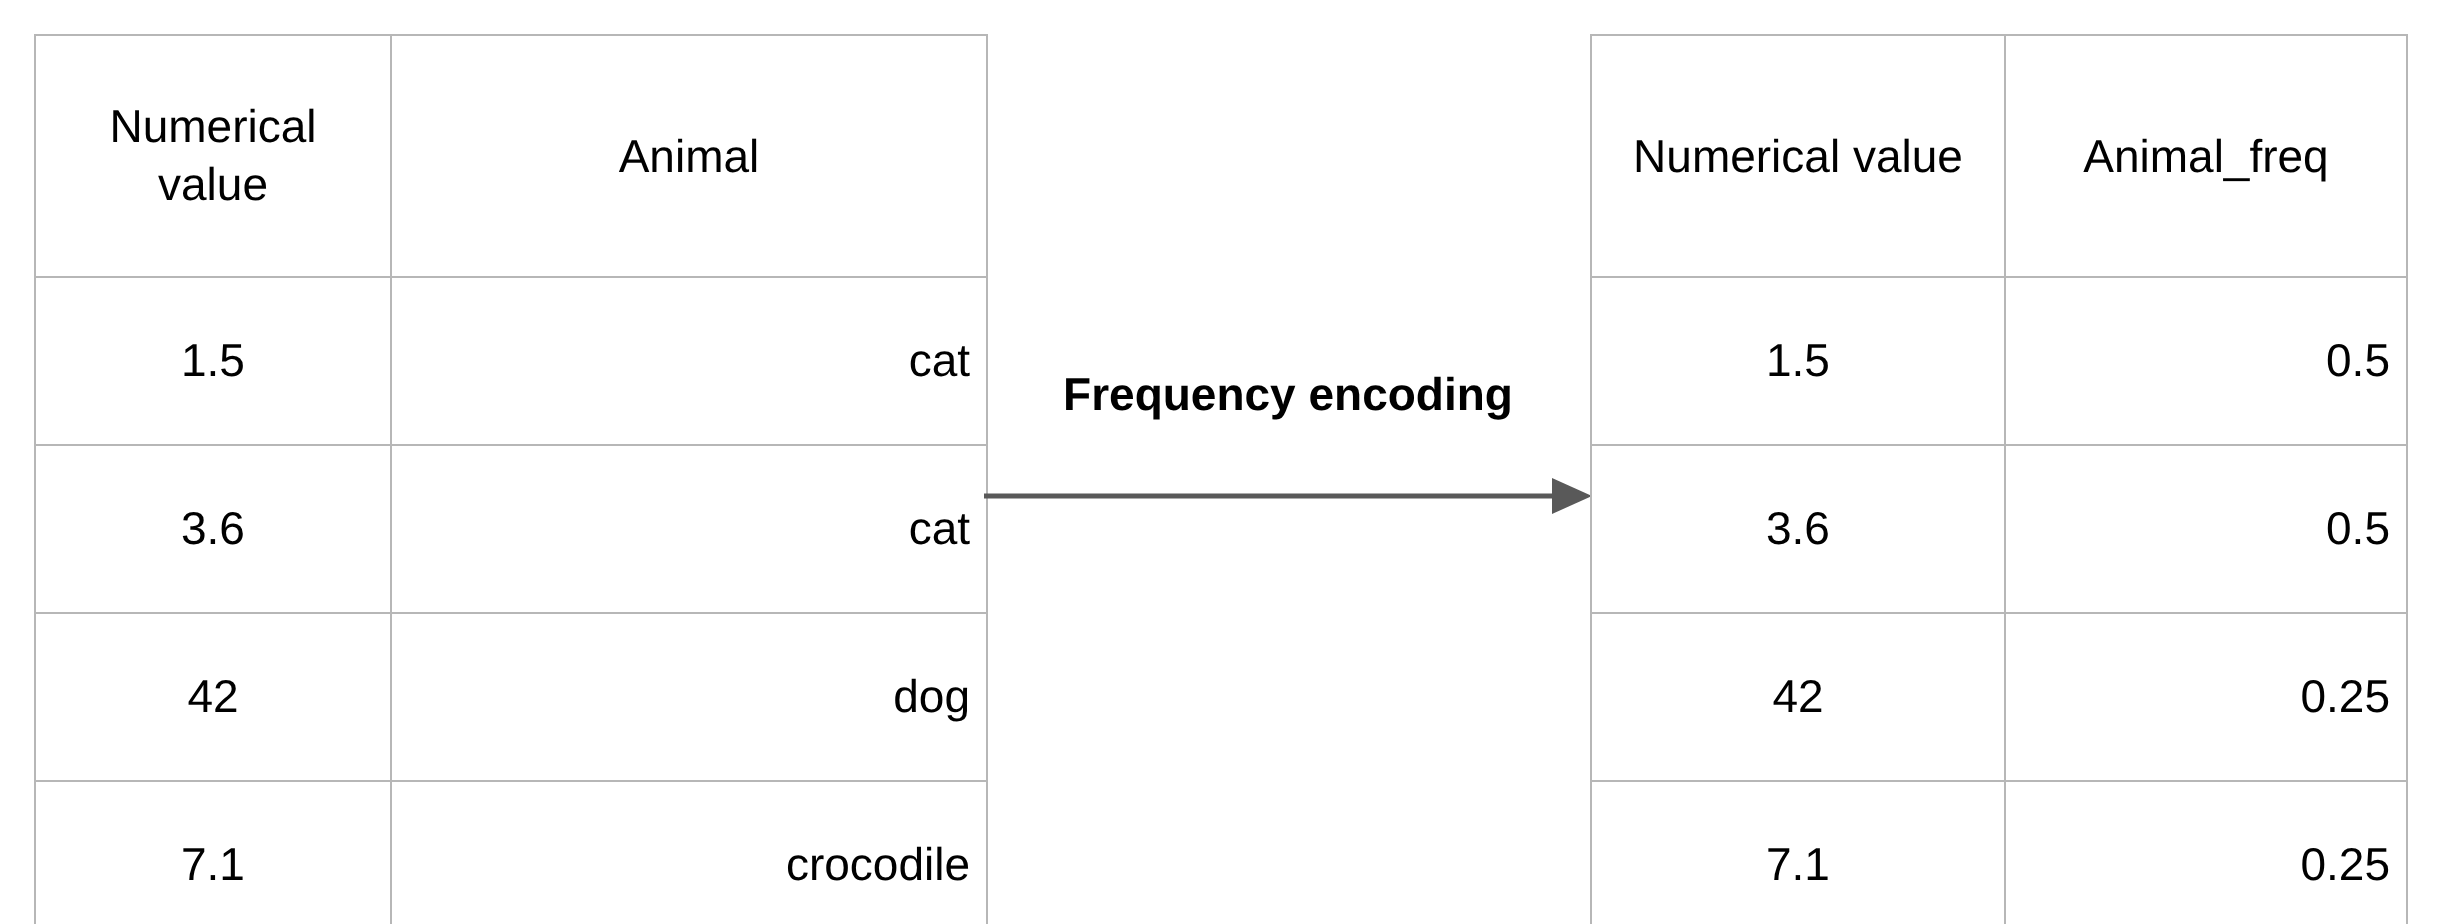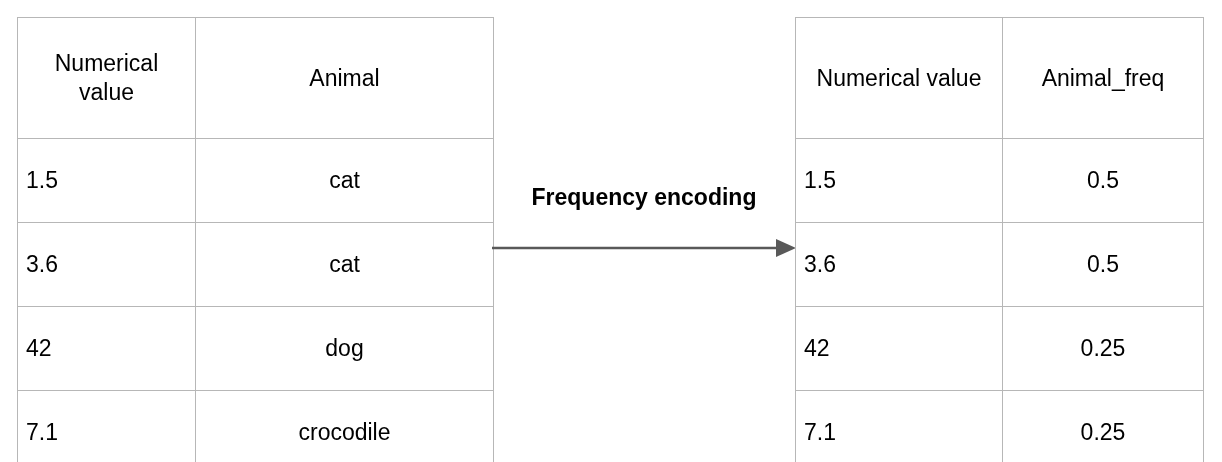--- a/index.html
+++ b/index.html
@@ -41,22 +41,22 @@
   }
   .data-table th {
     text-align: center;
     height: 112px;
     padding: 4px 8px;
   }
   .data-table td {
     height: 75px;
     padding: 4px 8px;
   }
-  .col-num { }
-  .col-val { text-align: center; padding-left: 14px; }
+  .col-num { text-align: center; }
+  .col-val { text-align: right; padding-left: 14px; }
 
   
   #table-left {
     left: 17px;
     top: 17px;
     width: 476px;
   }
   #table-left .c1 { width: 178px; }
   #table-left .c2 { width: 298px; }
 

